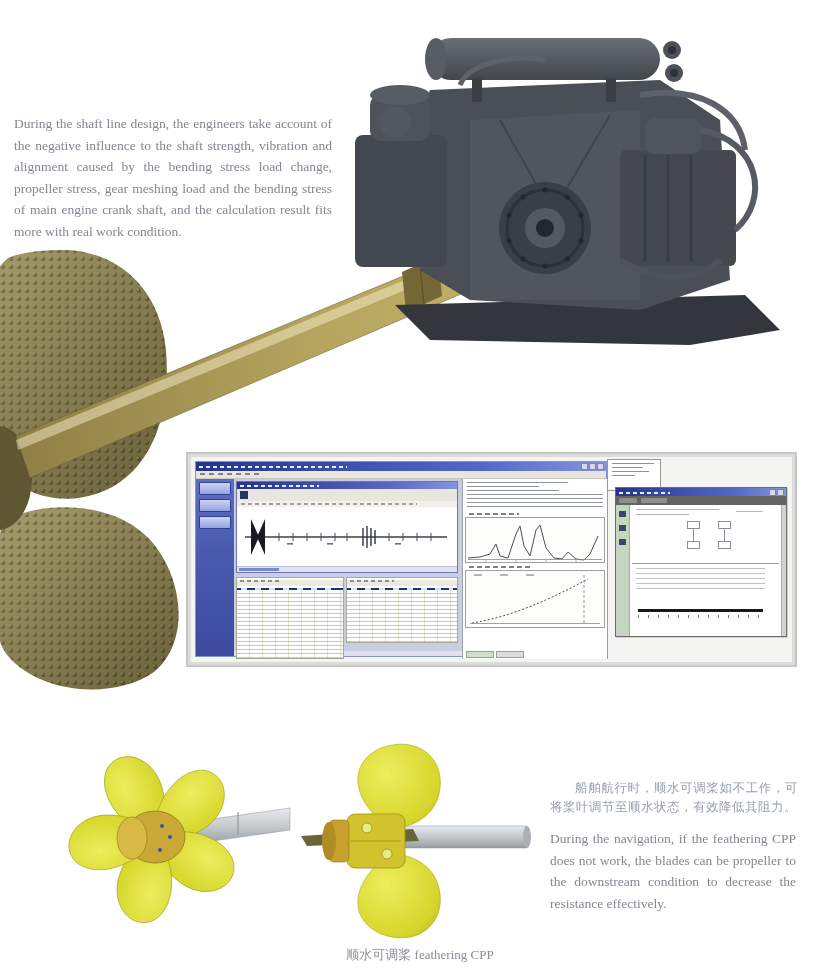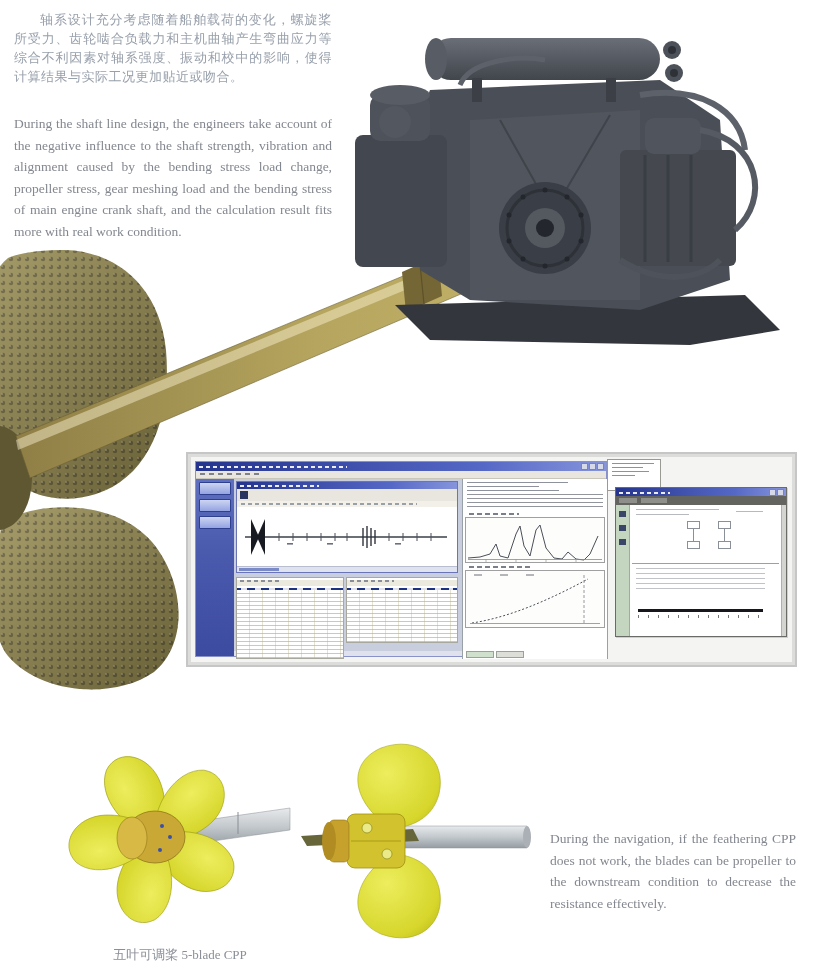--- a/index.html
+++ b/index.html
@@ -199,24 +199,24 @@
           <circle cx="567" cy="259" r="2.5"></circle>
           <circle cx="545" cy="266" r="2.5"></circle>
         <circle cx="523" cy="259" r="2.5"></circle>
           <circle cx="509" cy="241" r="2.5"></circle>
           <circle cx="509" cy="215" r="2.5"></circle>
           <circle cx="523" cy="197" r="2.5"></circle>
       </g>
     </g>
   </svg>
 
-  <div id="intro-cn" class="cn-para">轴系设计充分考虑随着船舶载荷的变化，螺旋桨所受力、齿轮啮合负载力和主机曲轴产生弯曲应力等综合不利因素对轴系强度、振动和校中的影响，使得计算结果与实际工况更加贴近或吻合。</div>
   <div id="intro-en" class="en-para">During the shaft line design, the engineers take account of the negative influence to the shaft strength, vibration and alignment caused by the bending stress load change, propeller stress, gear meshing load and the bending stress of main engine crank shaft, and the calculation result fits more with real work condition.</div>
+  <div id="feather-cn" class="cn-para">船舶航行时，顺水可调桨如不工作，可将桨叶调节至顺水状态，有效降低其阻力。</div>
   <div id="feather-en" class="en-para">During the navigation, if the feathering CPP does not work, the blades can be propeller to the downstream condition to decrease the resistance effectively.</div>
-  <div id="caption-1" class="caption">五叶可调桨 5-blade CPP</div>
+  <div id="caption-2" class="caption">顺水可调桨 feathering CPP</div>
 
   <div id="software-shot">
     <div id="shot-canvas">
 
       <div id="main-window" class="win">
         <div class="titlebar">
           <span class="tdash"></span>
           <span class="tbtns">
               <i></i>
               <i></i>

